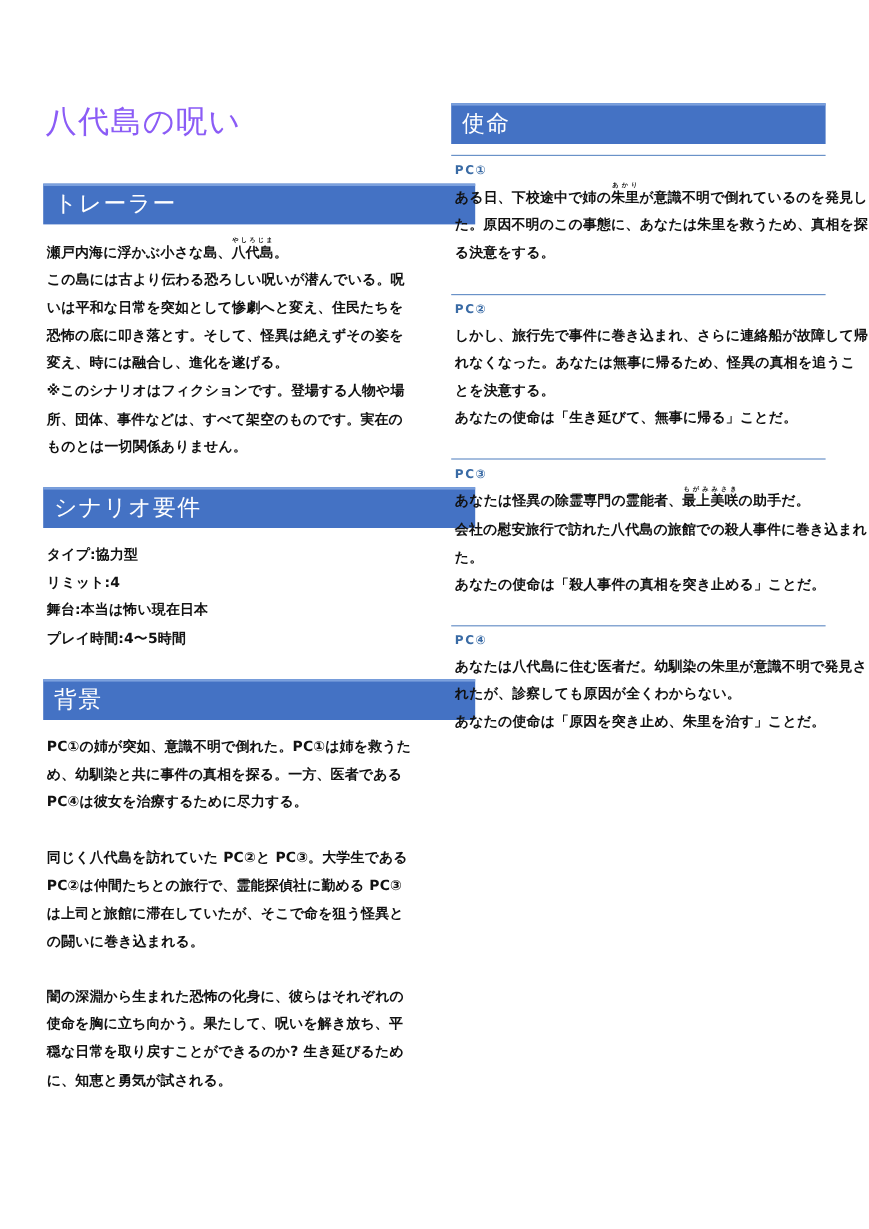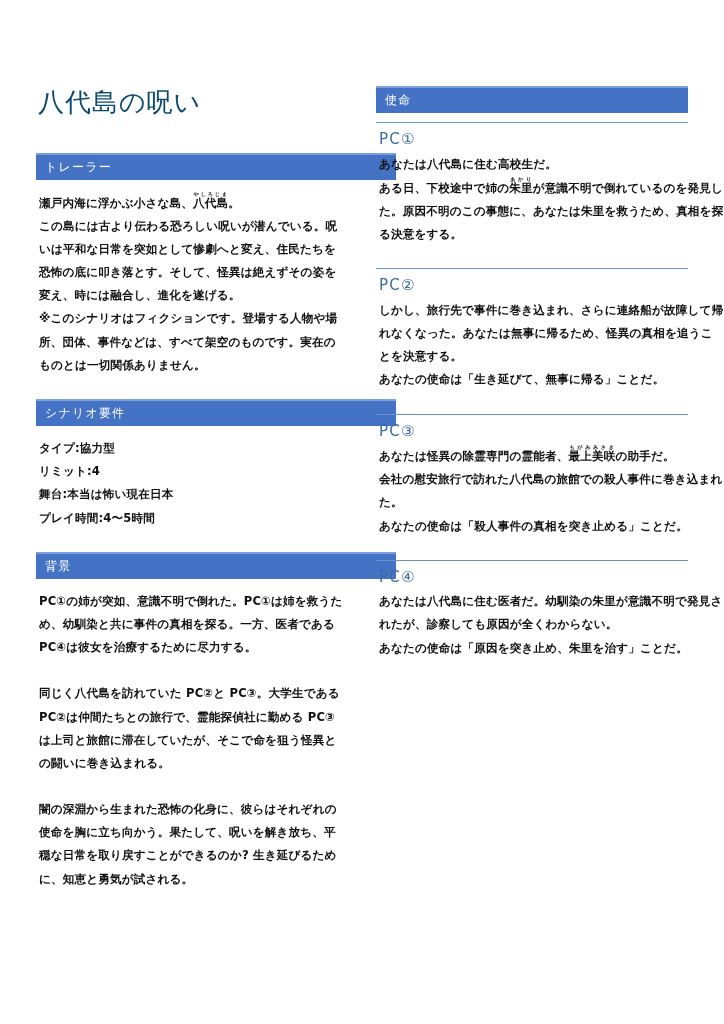--- a/index.html
+++ b/index.html
@@ -36,33 +36,34 @@
   .col-right {
     width: 348px;
     padding-top: 86px;
     box-sizing: border-box;
   }
 
   
   .doc-title {
     font-size: 26px;
     font-weight: 400;
-    color: #0c4a6e;
+    color: #8b5cf6;
     letter-spacing: 1px;
     line-height: 1.25;
     margin: 0 0 34px 2px;
     white-space: nowrap;
+    font-family: Liberation Serif, serif;
   }
 
   
   .bar {
     background: #4472c4;
     border-top: 2px solid #7ba0dd;
     color: #ffffff;
-    font-size: 12px;
+    font-size: 19px;
     font-weight: 400;
     letter-spacing: 1.2px;
     line-height: 1;
     padding: 6px 0 7px 9px;
     box-sizing: border-box;
   }
   .col-left .bar { width: 360px; }
   .col-right .bar { width: 312px; }
 
   
@@ -100,22 +101,22 @@
   .pc-block {
     padding-top: 9px;
   }
   .pc-rule {
     border-top: 1.3px solid #6a92c8;
     width: 312px;
     margin: 0 0 5px 0;
   }
   .pc-heading {
     color: #3a6ba5;
-    font-size: 15px;
-    font-weight: 400;
+    font-size: 10px;
+    font-weight: 700;
     letter-spacing: 1.3px;
     line-height: 1.5;
     margin: 0 0 2px 3px;
   }
   .pc-body {
     font-size: 11.6px;
     line-height: 2.0;
     letter-spacing: 0.15px;
     color: #111111;
     font-weight: 600;
@@ -162,21 +163,20 @@
   <div class="col-gap"></div>
 
   <div class="col-right">
 
     <div class="bar">使命</div>
 
     <div class="pc-block">
       <div class="pc-rule"></div>
       <div class="pc-heading">PC①</div>
       <div class="pc-body">
-        <p>あなたは八代島に住む高校生だ。</p>
         <p><span>ある日、下校途中で姉の</span><ruby><span>朱里</span><rt>あかり</rt></ruby><span>が意識不明で倒れているのを発見した。原因不明のこの事態に、あなたは朱里を救うため、真相を探る決意をする。</span></p>
       </div>
     </div>
     <div class="pc-gap"></div>
 
     <div class="pc-block">
       <div class="pc-rule"></div>
       <div class="pc-heading">PC②</div>
       <div class="pc-body">
         <p>しかし、旅行先で事件に巻き込まれ、さらに連絡船が故障して帰れなくなった。あなたは無事に帰るため、怪異の真相を追うことを決意する。</p>

